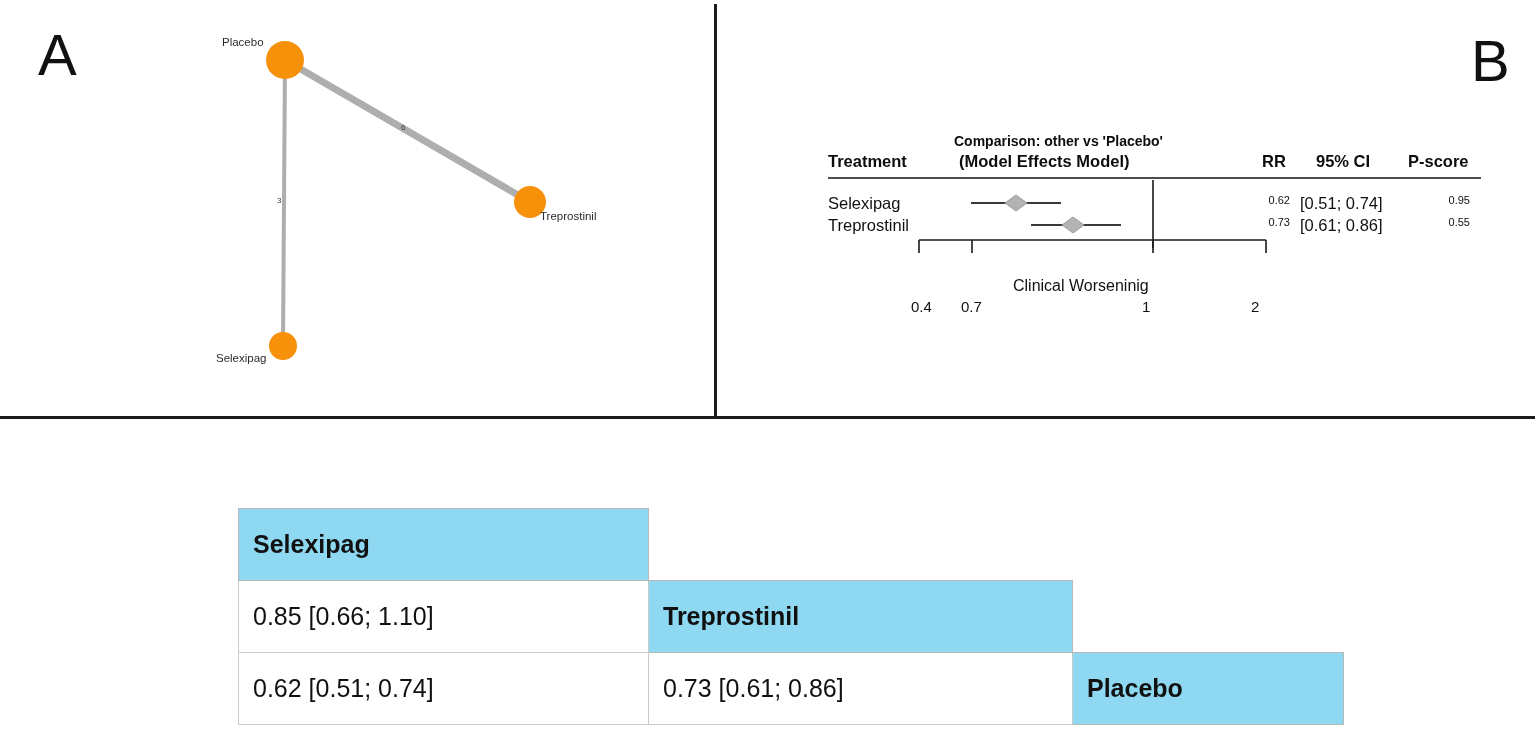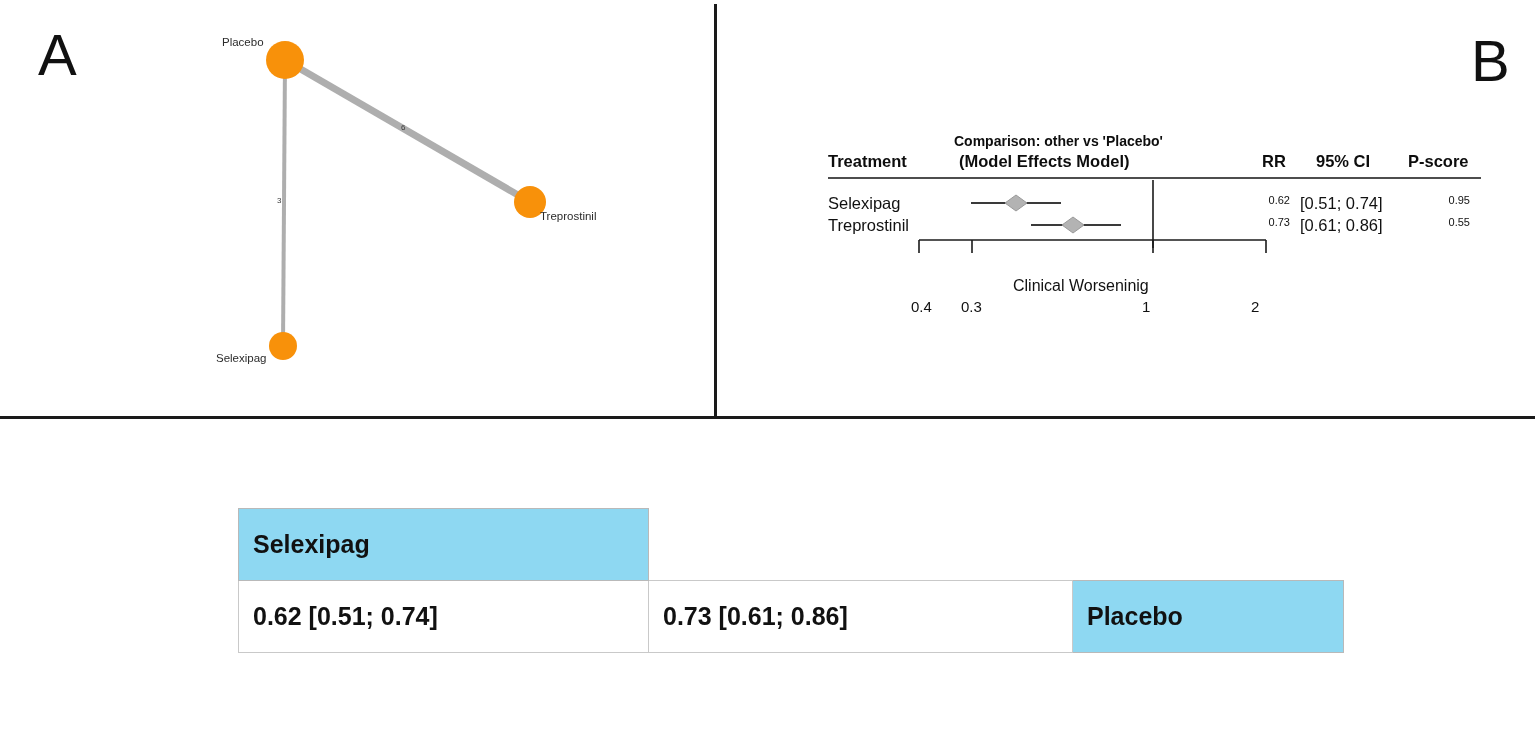--- a/index.html
+++ b/index.html
@@ -69,21 +69,21 @@
   #panel-c{position:absolute;left:0;top:419px;width:1535px;height:315px;}
   #league{position:absolute;left:238px;top:89px;border-collapse:collapse;table-layout:fixed;}
   #league td{
     height:71px;vertical-align:middle;
     font-size:25px;color:#111;
     padding:0 0 0 14px;
     border:1.5px solid #c9c9c9;
   }
   #league td.diag{background:#8ed8f2;font-weight:bold;border-color:#b9b9b9;}
   #league td.val{background:#ffffff;}
-  #league td.val.bold{font-weight:bold;}
+  #league td.val.bold{font-weight:normal;}
   #league td.blank{background:#ffffff;border:none;}
   #league col.c0{width:410px;}
   #league col.c1{width:424px;}
   #league col.c2{width:271px;}
 </style>
 </head>
 <body>
 
 <div class="fig">
 
@@ -145,21 +145,21 @@
     <div class="fp-num" id="fp-r0-rr">0.62</div>
     <div class="fp-num" id="fp-r1-rr">0.73</div>
 
     <div class="fp-rowlabel" id="fp-r0-ci">[0.51; 0.74]</div>
     <div class="fp-rowlabel" id="fp-r1-ci">[0.61; 0.86]</div>
 
     <div class="fp-num" id="fp-r0-ps">0.95</div>
     <div class="fp-num" id="fp-r1-ps">0.55</div>
 
     <div class="fp-tick" id="fp-tick-0">0.4</div>
-    <div class="fp-tick" id="fp-tick-1">0.3</div>
+    <div class="fp-tick" id="fp-tick-1">0.7</div>
     <div class="fp-tick" id="fp-tick-2">1</div>
     <div class="fp-tick" id="fp-tick-3">2</div>
 
     <div id="fp-xlabel">Clinical Worseninig</div>
   </div>
 
   <div id="panel-c">
 
     <table id="league">
       <colgroup>
@@ -167,20 +167,25 @@
           <col class="c1">
           <col class="c2">
         </colgroup>
       <tbody>
         <tr>
           <td class="diag">Selexipag</td>
           <td class="blank"></td>
           <td class="blank"></td>
         </tr>
         <tr>
+          <td class="val">0.85 [0.66; 1.10]</td>
+          <td class="diag">Treprostinil</td>
+          <td class="blank"></td>
+        </tr>
+        <tr>
           <td class="val bold">0.62 [0.51; 0.74]</td>
           <td class="val bold">0.73 [0.61; 0.86]</td>
           <td class="diag">Placebo</td>
         </tr>
       </tbody>
     </table>
   </div>
 
 </div>
 

